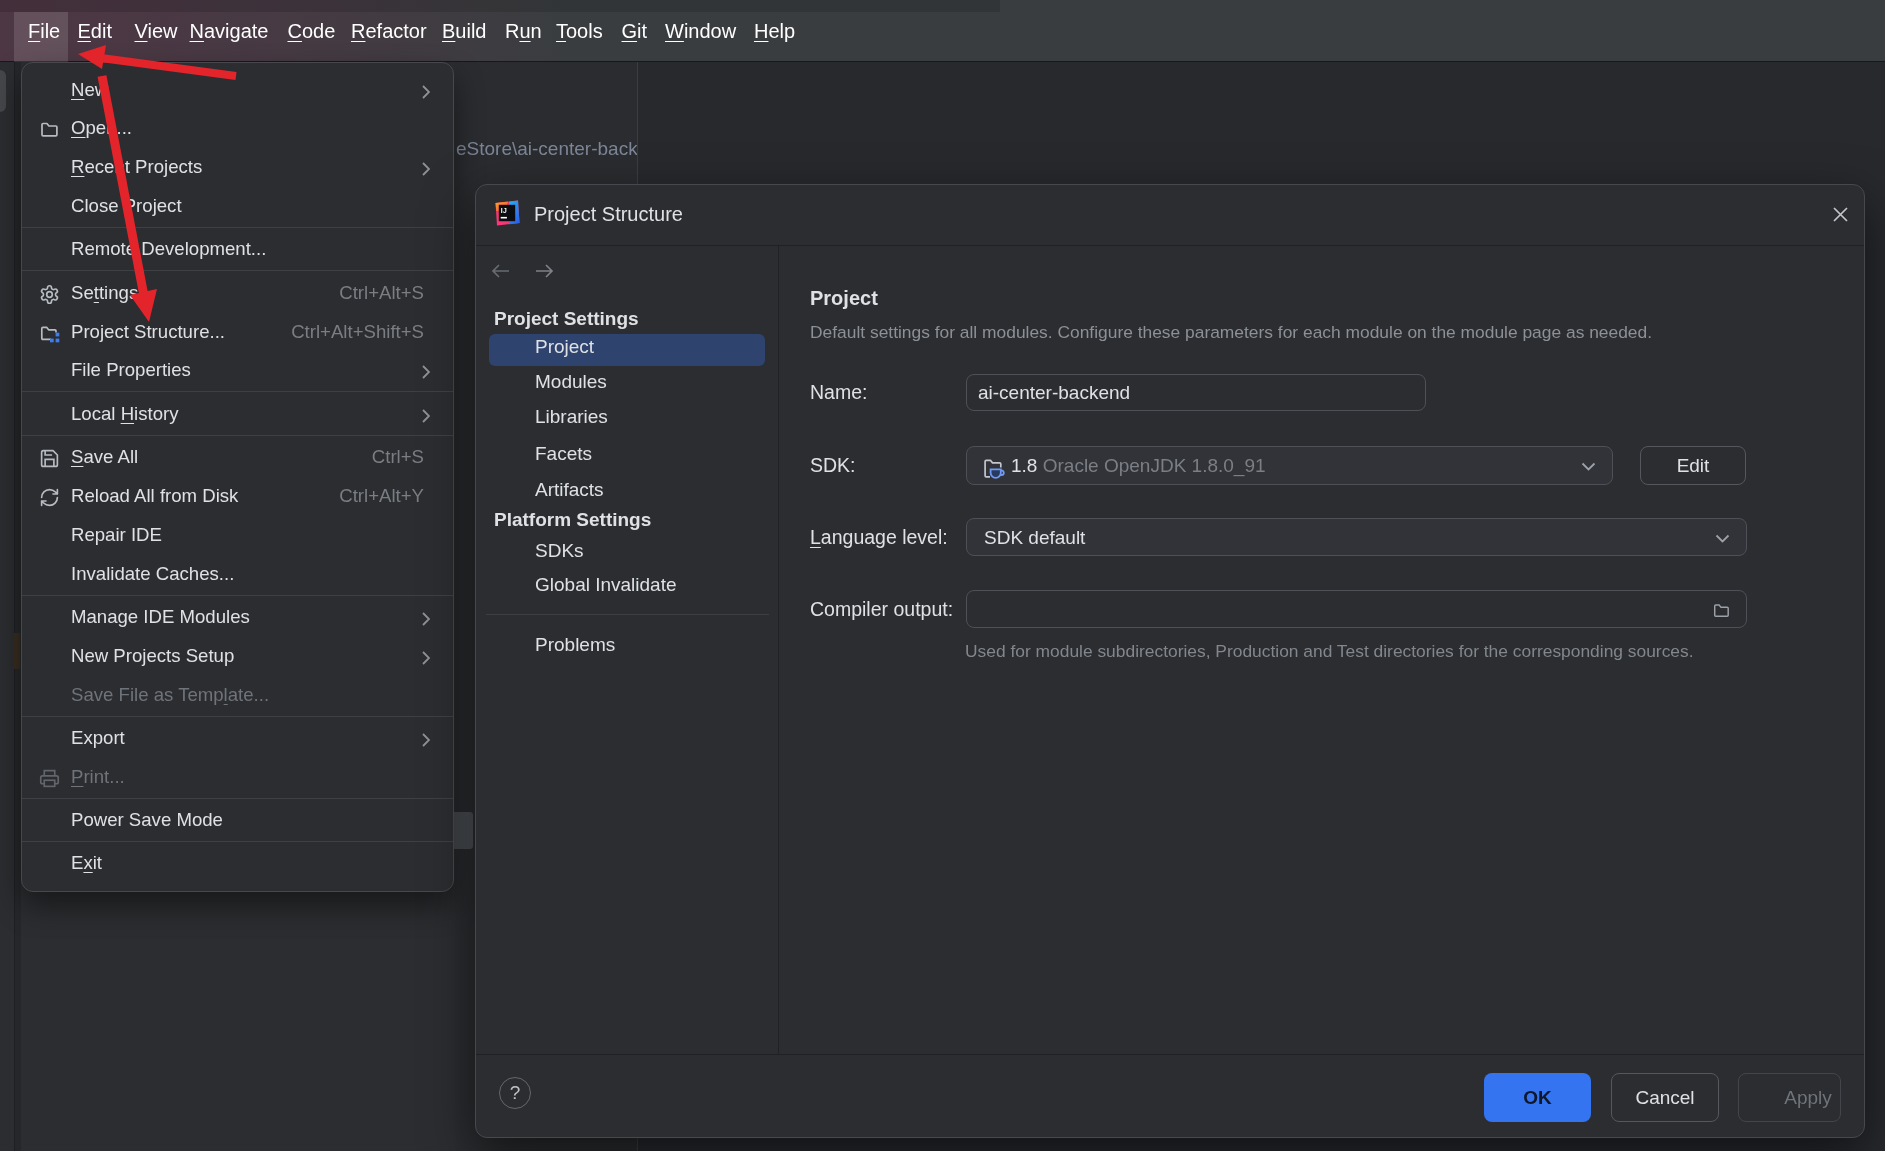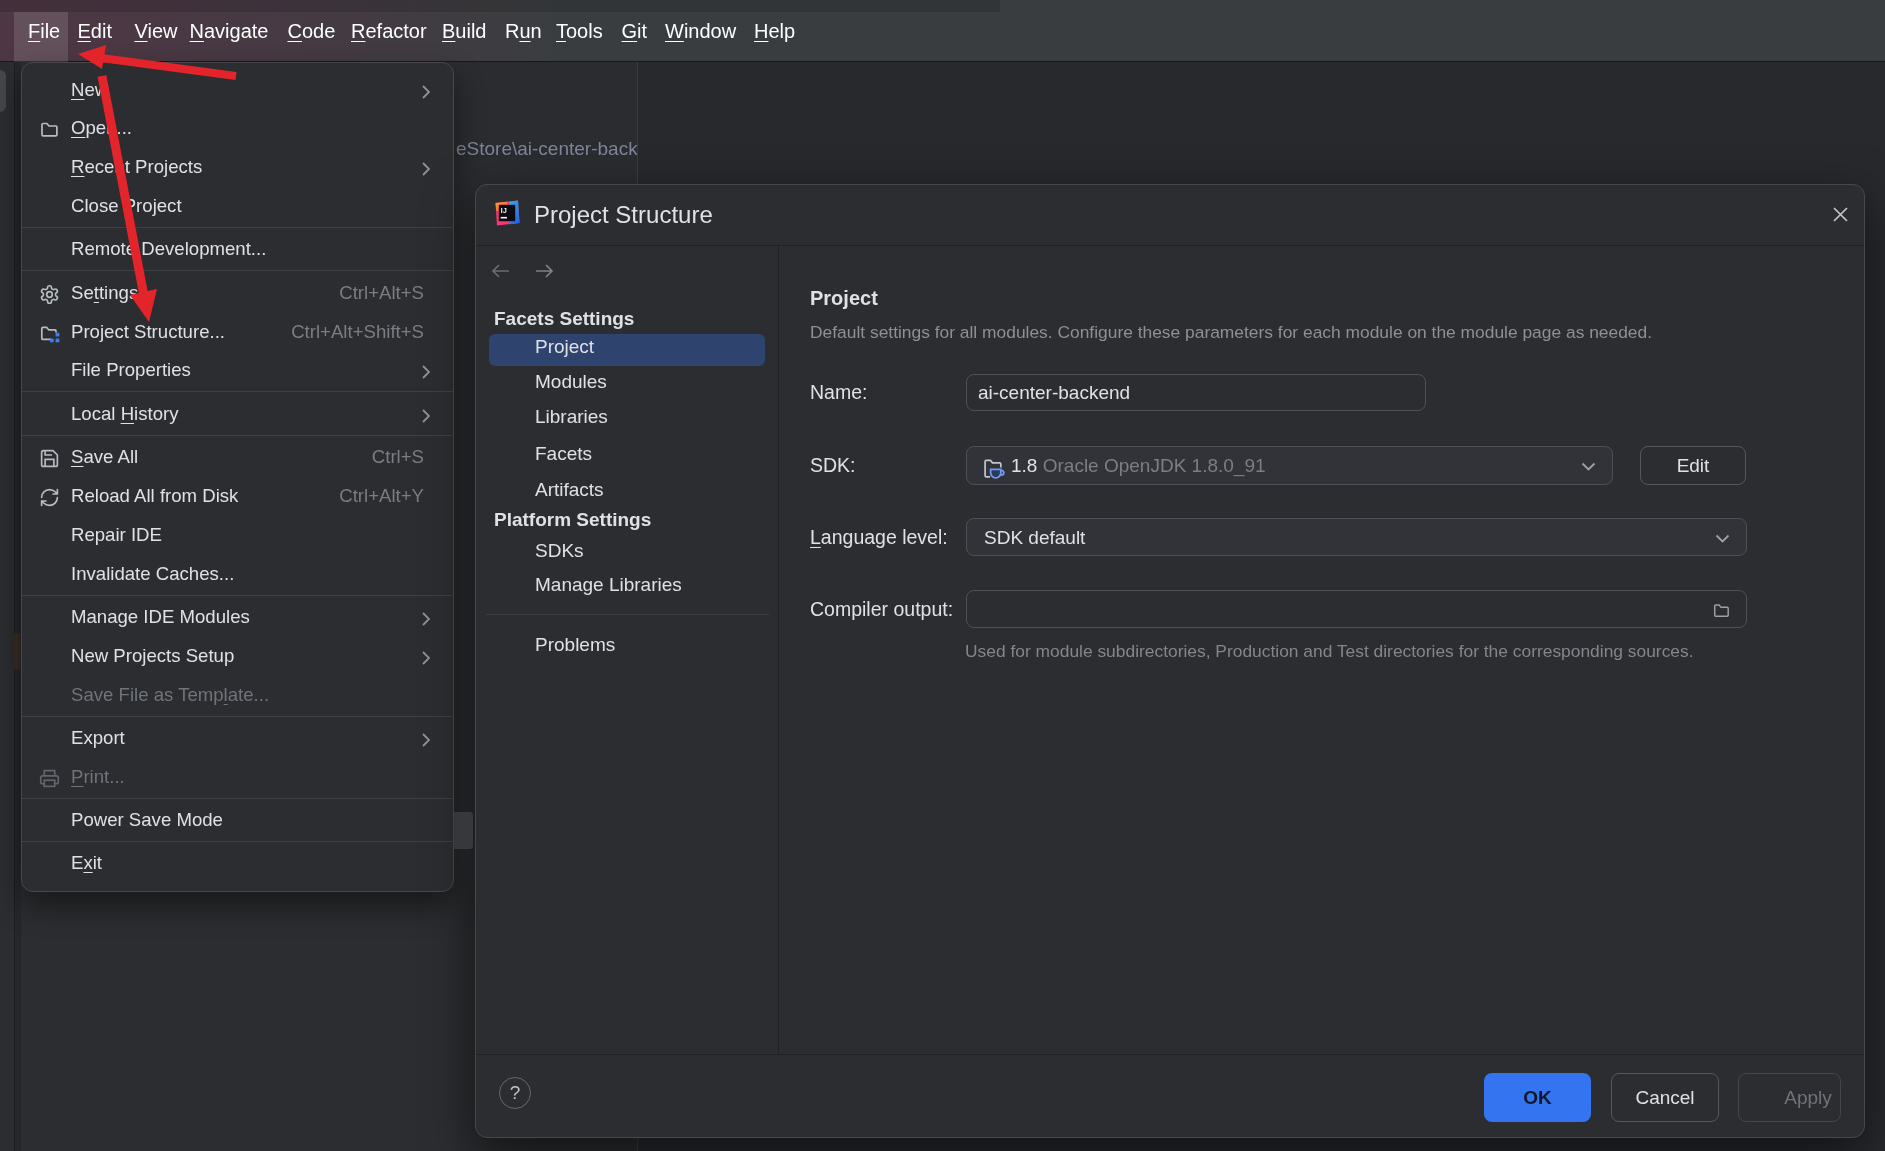--- a/index.html
+++ b/index.html
@@ -35,21 +35,21 @@
   .mrow .sc { position:absolute; right:29px; top:0; height:30px; line-height:25px; color:#7a7d83; }
   .mrow.dim .lbl { color:#6f737a; }
   .mrow svg.ic { position:absolute; left:17px; top:4px; }
   .mrow svg.chv { position:absolute; right:23px; top:8px; }
   .msep { position:absolute; left:0; width:431px; height:1px; background:#3e4045; }
 
   
   #dialog { left:475px; top:184px; width:1390px; height:954px; background:#2B2D30;
     border:1px solid #46484d; border-radius:12px; box-shadow:0 18px 50px rgba(0,0,0,0.55); }
   .dsep { position:absolute; background:#202124; }
-  #dtitle { position:absolute; left:58px; top:16px; height:26px; line-height:27px; font-size:24px; color:#dfe1e5; }
+  #dtitle { position:absolute; left:58px; top:16px; height:26px; line-height:27px; font-size:20px; color:#dfe1e5; }
   #dclose { position:absolute; left:1356px; top:21px; }
   #navsep { left:302px; top:61px; width:1px; height:808px; }
   #titlesep { left:0; top:60px; width:1388px; height:1px; }
   #footsep { left:0; top:869px; width:1388px; height:1px; }
   .nav { position:absolute; height:28px; line-height:25px; font-size:19px; color:#dfe1e5; white-space:pre; }
   .nav.hd { left:18px; font-weight:bold; }
   .nav.it { left:59px; }
   #navsel { position:absolute; left:13px; top:149px; width:276px; height:32px; background:#2E436E; border-radius:6px; }
   #navlsep { position:absolute; left:10px; top:429px; width:283px; height:1px; background:#3c3e42; }
   .lab { position:absolute; left:334px; height:28px; line-height:29px; font-size:19.5px; color:#dfe1e5; white-space:pre; }
@@ -252,29 +252,29 @@
   <div class="dsep" id="titlesep"></div>
   <div class="dsep" id="navsep"></div>
   <div class="dsep" id="footsep"></div>
   <svg style="position:absolute;left:14px;top:78px" width="21" height="16" viewBox="0 0 21 16">
       <path d="M19 8H2.5M9 2L3 8l6 6" fill="none" stroke="#686b71" stroke-width="1.7"></path>
     </svg>
   <svg style="position:absolute;left:58px;top:78px" width="21" height="16" viewBox="0 0 21 16">
       <path d="M2 8h16.5M12 2l6 6-6 6" fill="none" stroke="#7e8187" stroke-width="1.7"></path>
     </svg>
   <div id="navsel"></div>
-  <div class="nav hd" style="top:121px">Facets Settings</div>
+  <div class="nav hd" style="top:121px">Project Settings</div>
   <div class="nav it" style="top:149px">Project</div>
   <div class="nav it" style="top:183.5px">Modules</div>
   <div class="nav it" style="top:219px">Libraries</div>
   <div class="nav it" style="top:255.5px">Facets</div>
   <div class="nav it" style="top:291.5px">Artifacts</div>
   <div class="nav hd" style="top:322px">Platform Settings</div>
   <div class="nav it" style="top:353px">SDKs</div>
-  <div class="nav it" style="top:387px">Manage Libraries</div>
+  <div class="nav it" style="top:387px">Global Invalidate</div>
   <div id="navlsep"></div>
   <div class="nav it" style="top:447px">Problems</div>
 
   <div id="chead">Project</div>
   <div id="cdesc">Default settings for all modules. Configure these parameters for each module on the module page as needed.</div>
   <div class="lab" style="top:193px">Name:</div>
   <div class="field" id="fname">
       <span>ai-center-backend</span>
     </div>
   <div class="lab" style="top:266px">SDK:</div>

